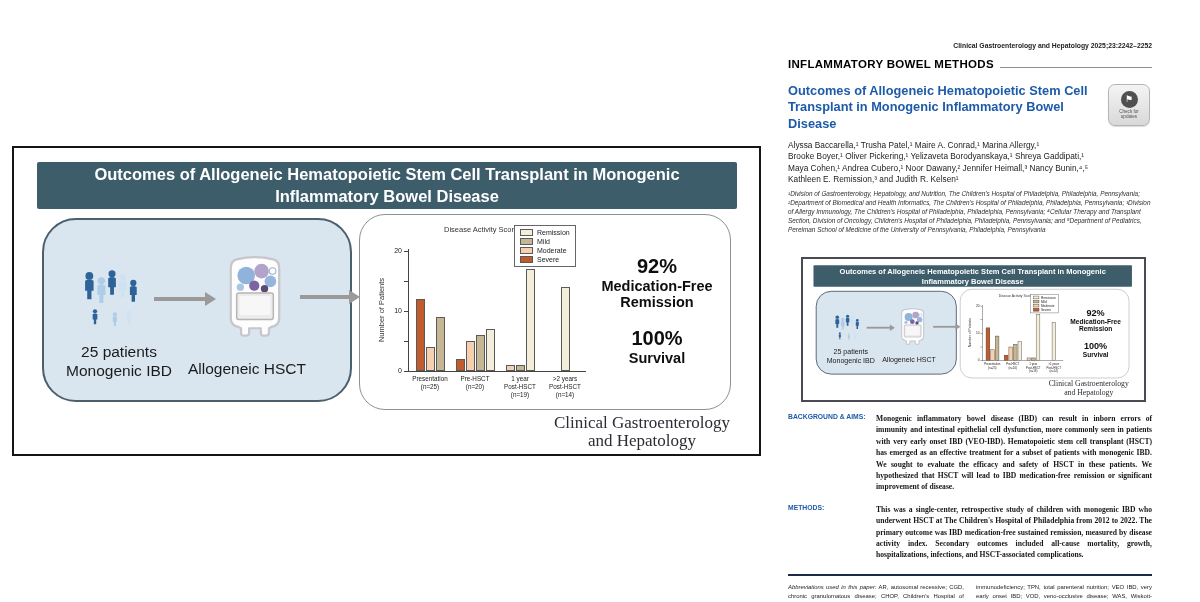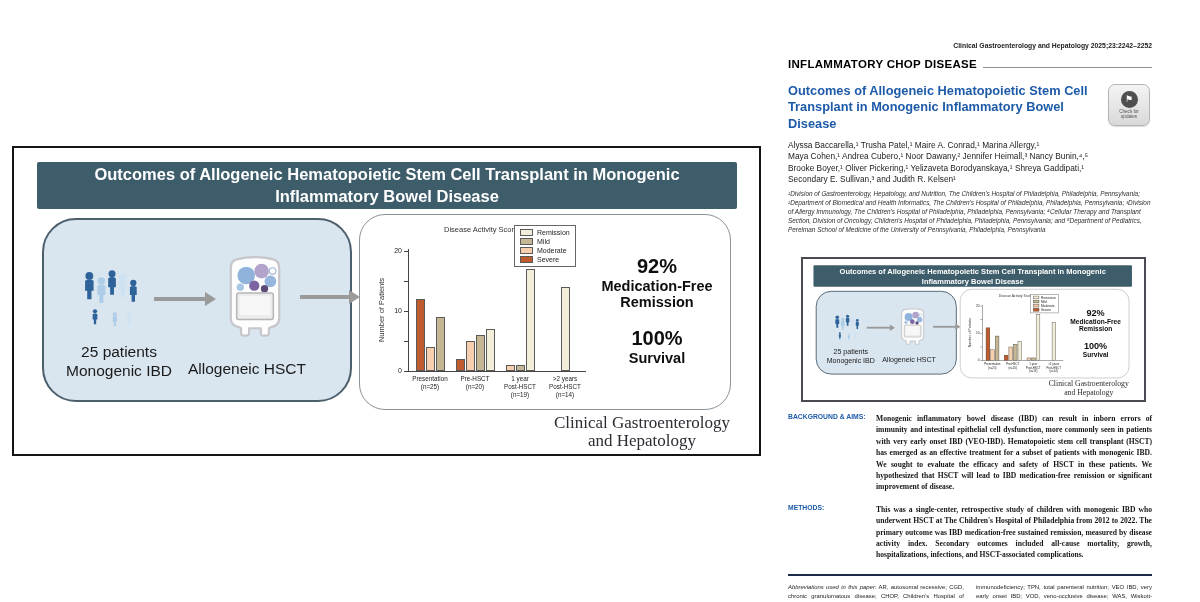--- a/index.html
+++ b/index.html
@@ -200,37 +200,37 @@
       <div>Clinical Gastroenterology</div>
       <div>and Hepatology</div>
     </div>
   </div>
 </div>
 
 <div class="paper">
   <div class="p-ref">Clinical Gastroenterology and Hepatology 2025;23:2242–2252</div>
 
   <div class="p-section">
-    <span class="p-section-title">INFLAMMATORY CHOP DISEASE</span>
+    <span class="p-section-title">INFLAMMATORY BOWEL METHODS</span>
     <span class="p-section-rule"></span>
   </div>
 
   <div class="p-title-row">
     <div class="p-title">Outcomes of Allogeneic Hematopoietic Stem Cell Transplant in Monogenic Inflammatory Bowel Disease</div>
     <div class="check-badge">
       <span class="cb-circle"></span>
       <span class="cb-text">Check for updates</span>
     </div>
   </div>
 
   <div class="p-authors">
     <div>Alyssa Baccarella,¹ Trusha Patel,¹ Maire A. Conrad,¹ Marina Allergy,¹</div>
+    <div>Brooke Boyer,¹ Oliver Pickering,¹ Yelizaveta Borodyanskaya,¹ Shreya Gaddipati,¹</div>
     <div>Maya Cohen,¹ Andrea Cubero,¹ Noor Dawany,² Jennifer Heimall,³ Nancy Bunin,⁴,⁵</div>
-    <div>Brooke Boyer,¹ Oliver Pickering,¹ Yelizaveta Borodyanskaya,¹ Shreya Gaddipati,¹</div>
-    <div>Secondary E. Sullivan,³ and Judith R. Kelsen¹</div>
+    <div>Kathleen E. Remission,³ and Judith R. Kelsen¹</div>
   </div>
 
   <div class="p-affil">¹Division of Gastroenterology, Hepatology, and Nutrition, The Children's Hospital of Philadelphia, Philadelphia, Pennsylvania; ²Department of Biomedical and Health Informatics, The Children's Hospital of Philadelphia, Philadelphia, Pennsylvania; ³Division of Allergy Immunology, The Children's Hospital of Philadelphia, Philadelphia, Pennsylvania; ⁴Cellular Therapy and Transplant Section, Division of Oncology, Children's Hospital of Philadelphia, Philadelphia, Pennsylvania; and ⁵Department of Pediatrics, Perelman School of Medicine of the University of Pennsylvania, Philadelphia, Pennsylvania</div>
 
   <div class="ga-mini ga-slot">
   <div class="ga">
     <div class="ga-banner">
       <span>Outcomes of Allogeneic Hematopoietic Stem Cell Transplant in Monogenic Inflammatory Bowel Disease</span>
     </div>
 

